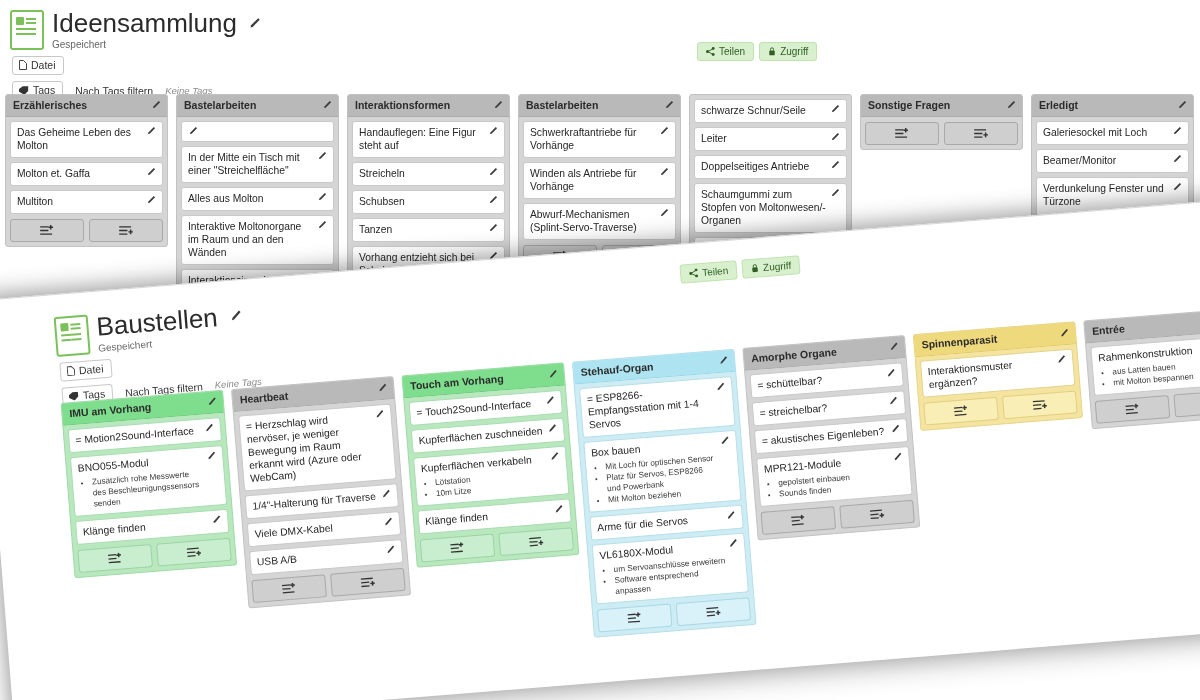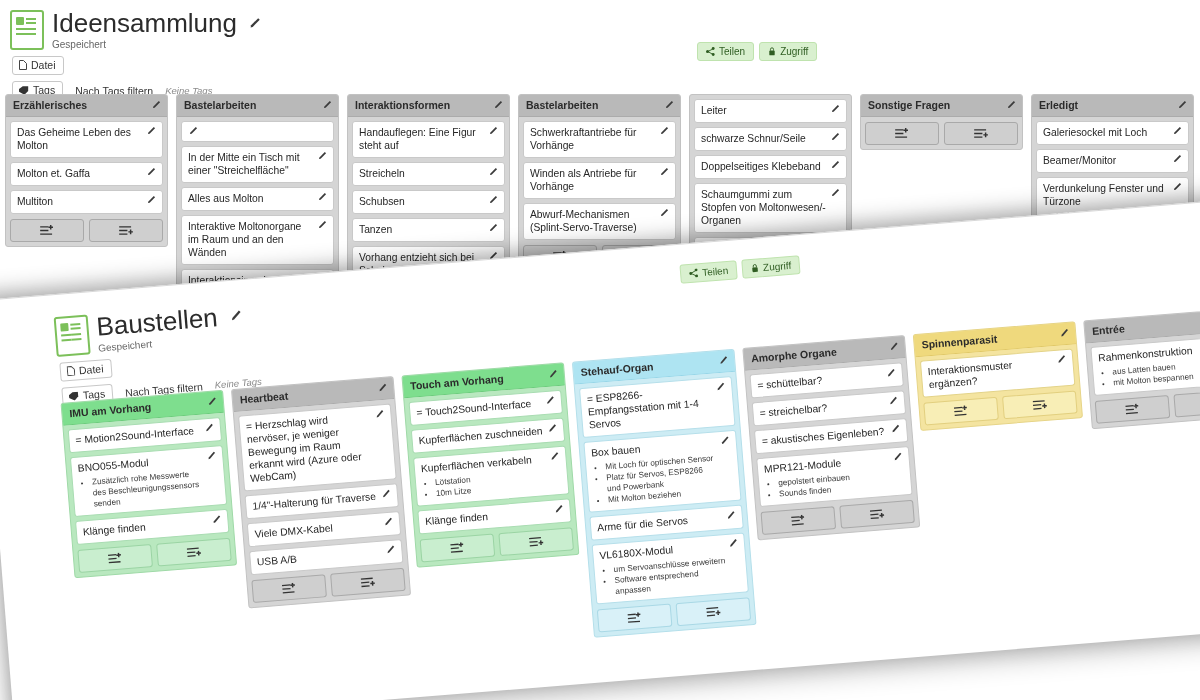--- a/index.html
+++ b/index.html
@@ -466,41 +466,41 @@
               <svg width="15" height="11" viewBox="0 0 16 12">
                 <path d="M0 2h13M0 6h9M0 10h9" stroke="#333" stroke-width="1.4"></path>
                 <path d="M12.5 5v5M10 7.5h5" stroke="#333" stroke-width="1.6"></path>
               </svg>
             </div>
           </div>
         </div>
         <div class="col">
           <div class="card">
             <div class="card-body">
+              <div class="card-t">schwarze Schnur/Seile</div>
+            </div>
+            <span class="pencil pencil-sm">
+              <svg viewBox="0 0 16 16">
+                <path d="M12.5 1.5l2 2-8.7 8.7-2.6.6.6-2.6z" fill="#3b3b3b"></path>
+              </svg>
+            </span>
+          </div>
+          <div class="card">
+            <div class="card-body">
               <div class="card-t">Leiter</div>
             </div>
             <span class="pencil pencil-sm">
               <svg viewBox="0 0 16 16">
                 <path d="M12.5 1.5l2 2-8.7 8.7-2.6.6.6-2.6z" fill="#3b3b3b"></path>
               </svg>
             </span>
           </div>
           <div class="card">
             <div class="card-body">
-              <div class="card-t">schwarze Schnur/Seile</div>
-            </div>
-            <span class="pencil pencil-sm">
-              <svg viewBox="0 0 16 16">
-                <path d="M12.5 1.5l2 2-8.7 8.7-2.6.6.6-2.6z" fill="#3b3b3b"></path>
-              </svg>
-            </span>
-          </div>
-          <div class="card">
-            <div class="card-body">
-              <div class="card-t">Doppelseitiges Klebeband</div>
+              <div class="card-t">Doppelseitiges Antriebe</div>
             </div>
             <span class="pencil pencil-sm">
               <svg viewBox="0 0 16 16">
                 <path d="M12.5 1.5l2 2-8.7 8.7-2.6.6.6-2.6z" fill="#3b3b3b"></path>
               </svg>
             </span>
           </div>
           <div class="card">
             <div class="card-body">
               <div class="card-t">Schaumgummi zum Stopfen von Moltonwesen/-Organen</div>

